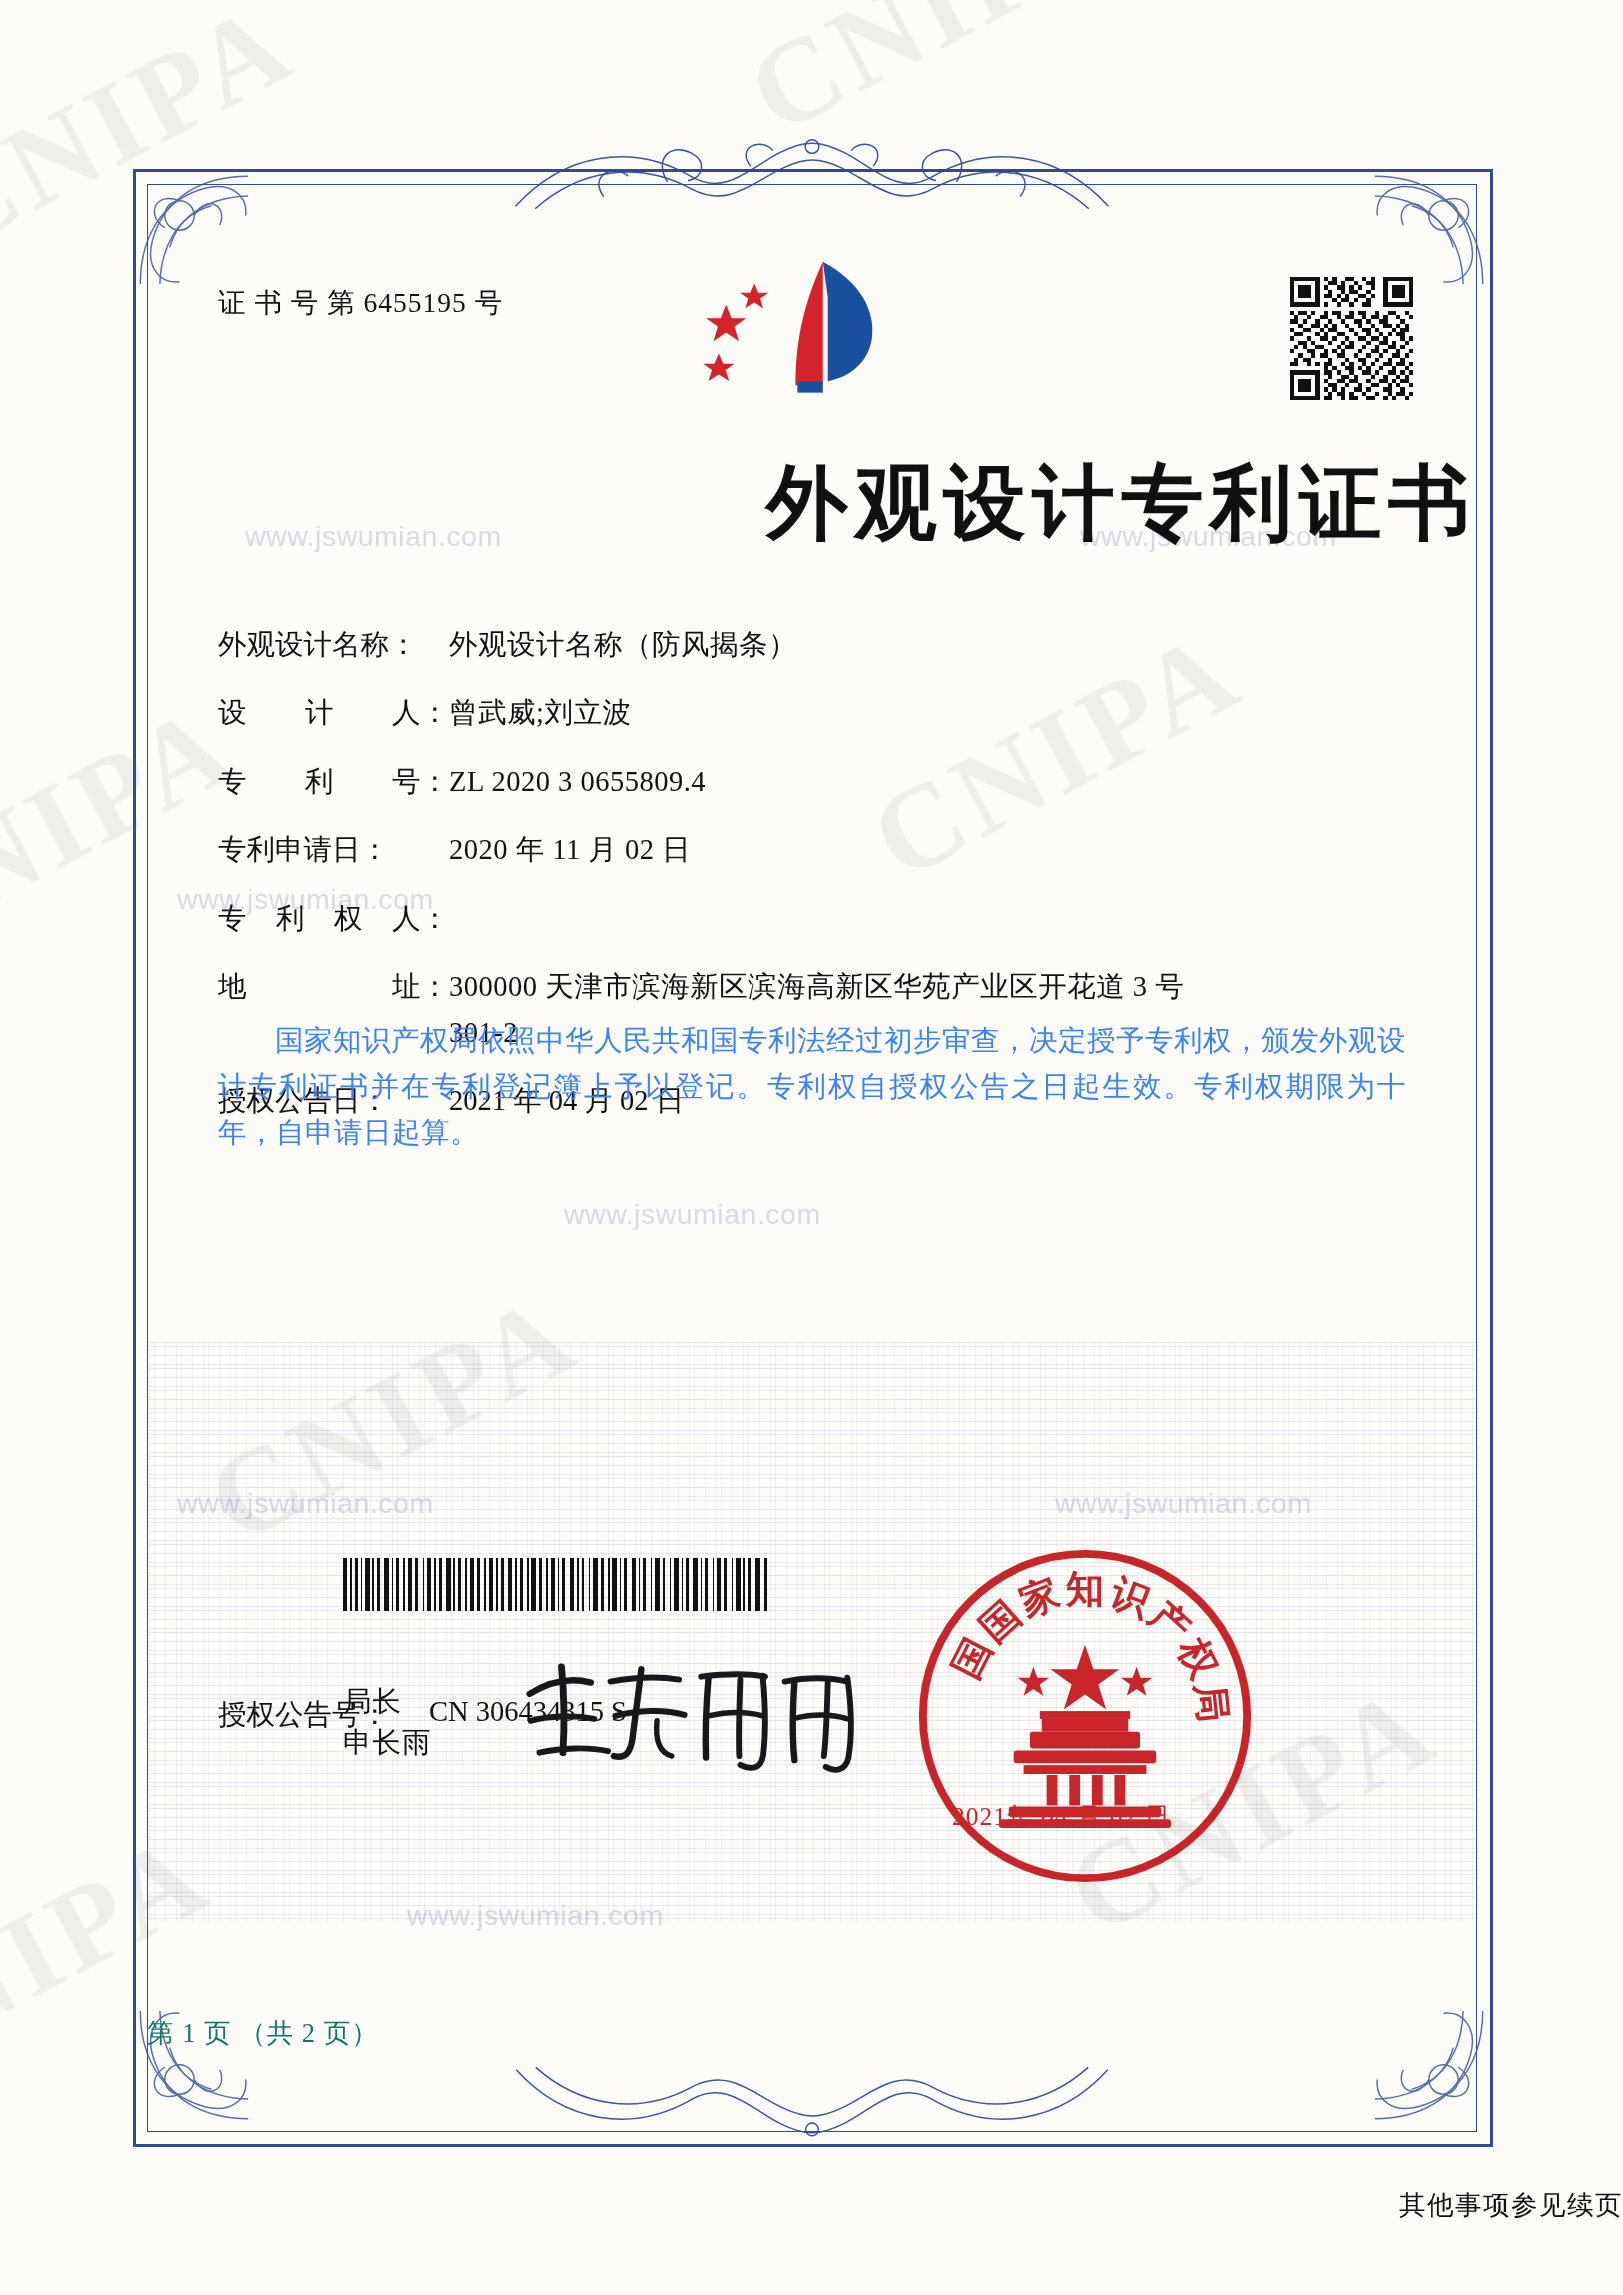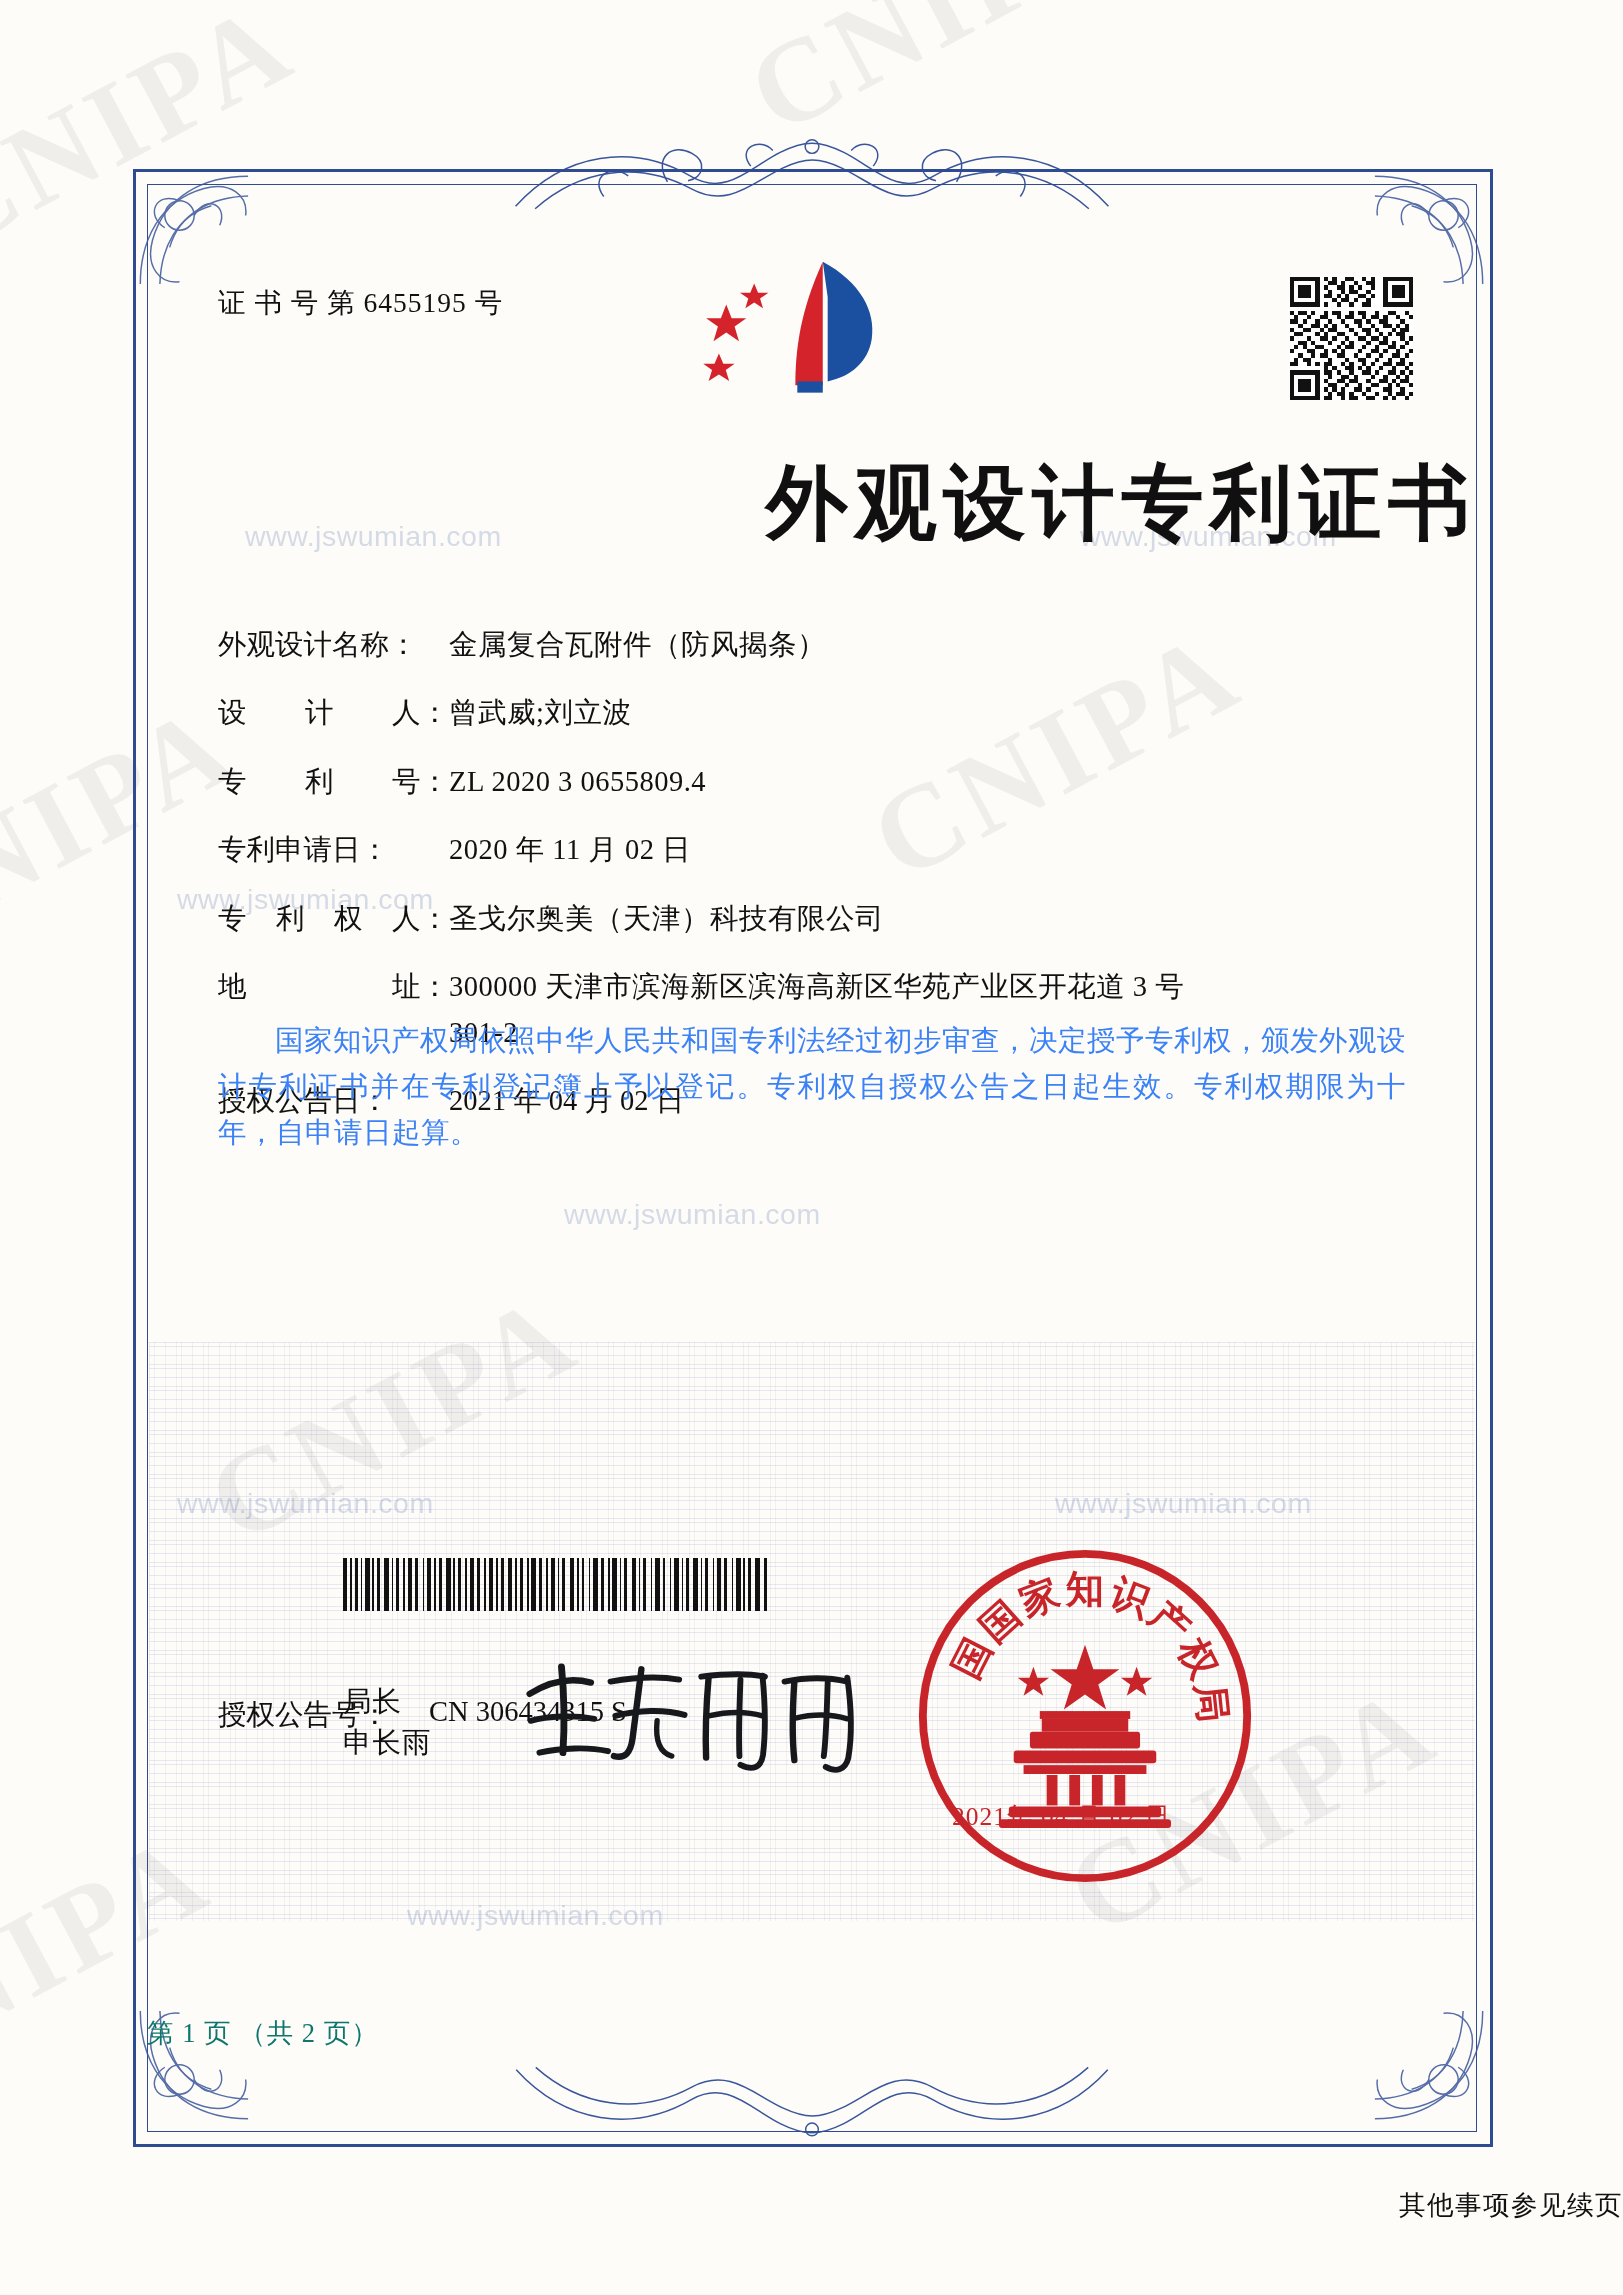--- a/index.html
+++ b/index.html
@@ -619,21 +619,21 @@
           <rect x="27" y="28" width="1" height="1"></rect>
       </g>
     </svg>
 
     <div class="title">外观设计专利证书</div>
 
     <div class="fields">
 
       <div class="field-row">
         <div class="field-label">外观设计名称：</div>
-        <div class="field-value">金属复合瓦附件（防风揭条）</div>
+        <div class="field-value">外观设计名称（防风揭条）</div>
       </div>
 
       <div class="field-row">
         <div class="field-label spread">
           <span>设</span>
           <span>计</span>
           <span>人：</span>
         </div>
         <div class="field-value">曾武威;刘立波</div>
       </div>
@@ -652,21 +652,20 @@
         <div class="field-value">2020 年 11 月 02 日</div>
       </div>
 
       <div class="field-row">
         <div class="field-label spread">
           <span>专</span>
           <span>利</span>
           <span>权</span>
           <span>人：</span>
         </div>
-        <div class="field-value">圣戈尔奥美（天津）科技有限公司</div>
       </div>
 
       <div class="field-row">
         <div class="field-label spread">
           <span>地</span>
           <span>址：</span>
         </div>
         <div class="field-value">
           <span>300000 天津市滨海新区滨海高新区华苑产业区开花道 3 号</span>
           <span class="second-line">301-2</span>

